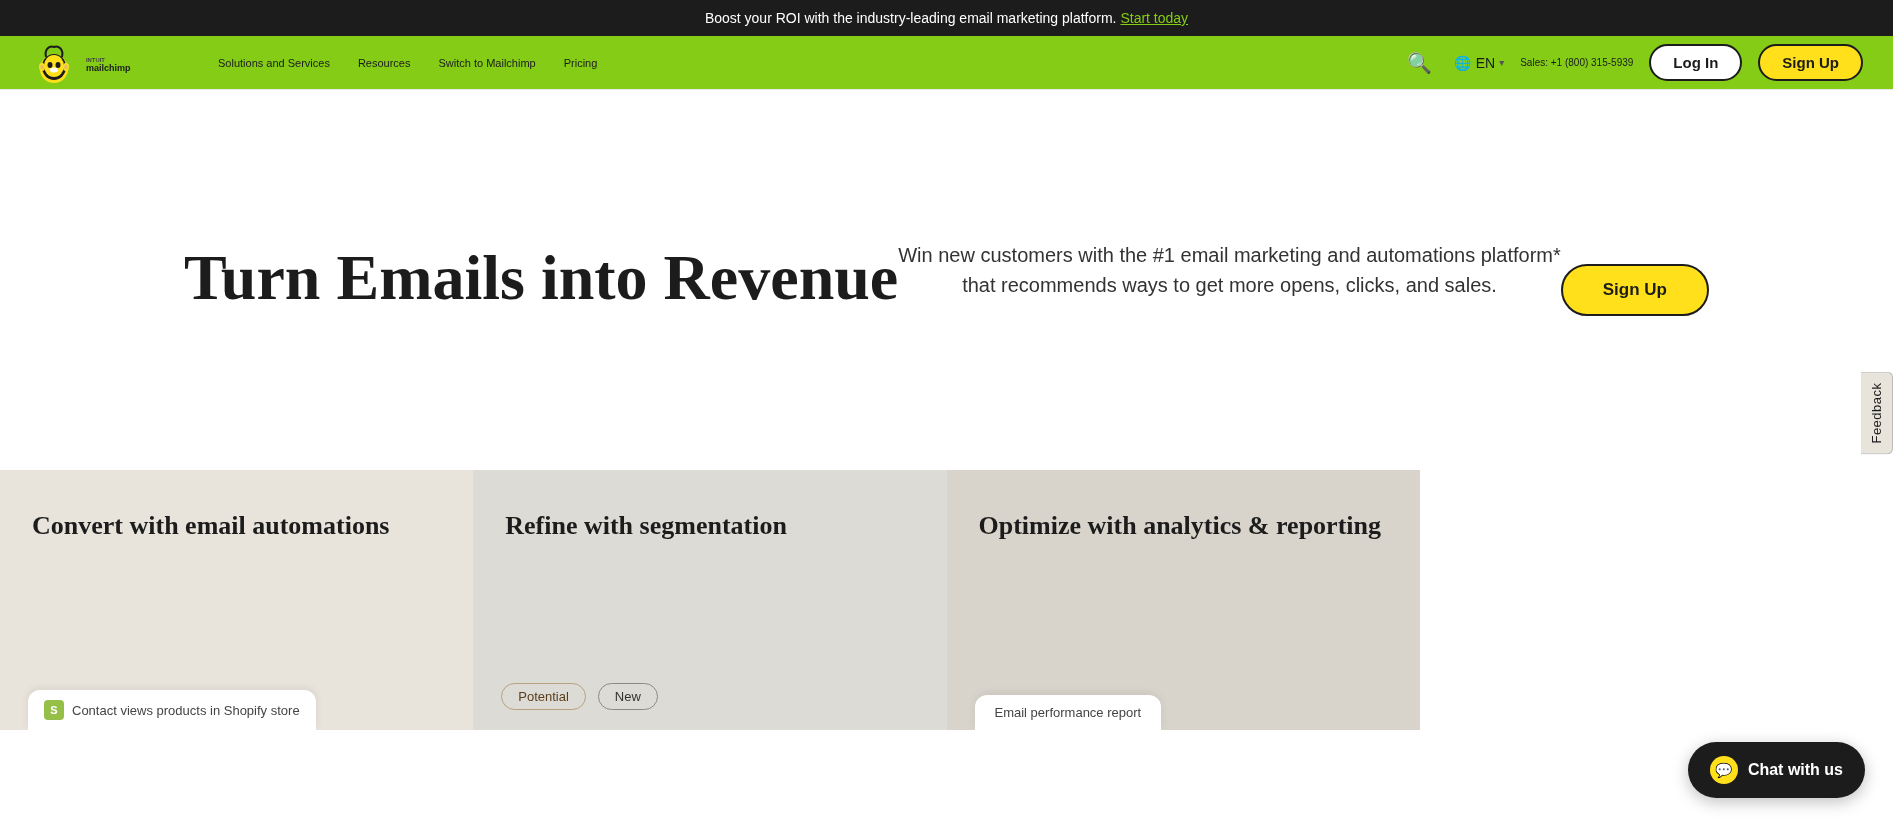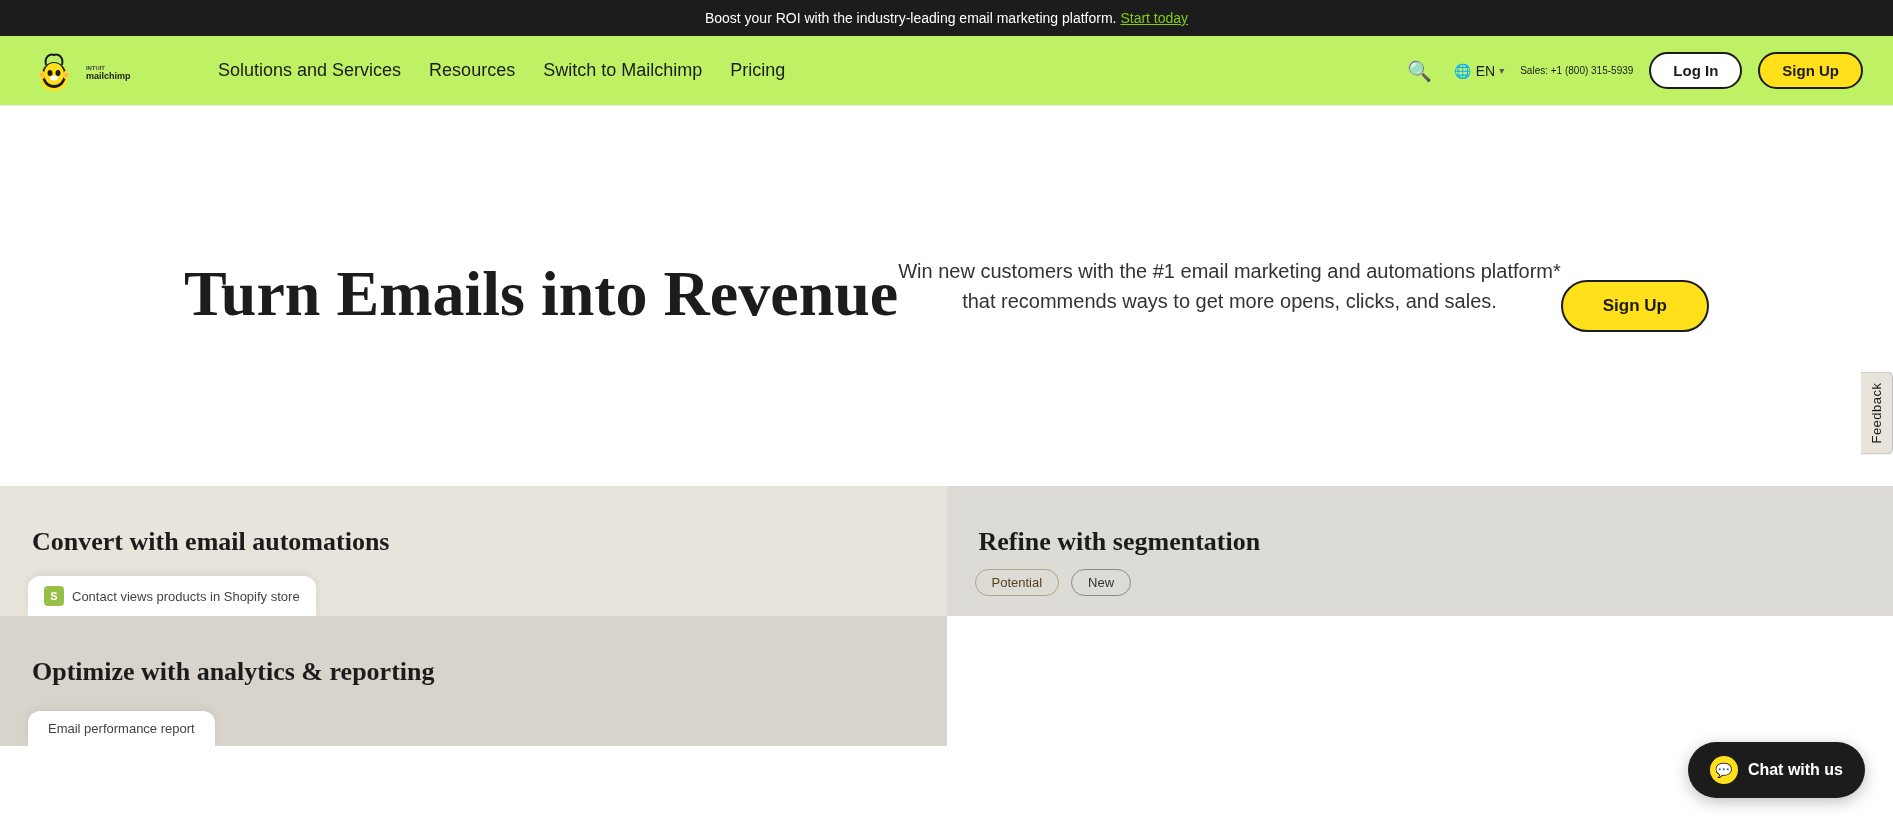--- a/index.html
+++ b/index.html
@@ -15,22 +15,22 @@
       font-family: Arial, sans-serif;
     }
     .top-banner a { color: #84cc16; text-decoration: underline; cursor: pointer; }
 
     
     .navbar {
       display: flex;
       align-items: center;
       justify-content: space-between;
       padding: 0 30px;
-      height: 70px;
-      background: #bef264;
+      height: 54px;
+      background: #84cc16;
       border-bottom: 1px solid #e8e8e8;
       position: sticky;
       top: 0;
       z-index: 100;
     }
     .navbar-left {
       display: flex;
       align-items: center;
       gap: 32px;
     }
@@ -49,21 +49,21 @@
       gap: 8px;
       list-style: none;
     }
     .nav-links li {
       position: relative;
     }
     .nav-links a {
       text-decoration: none;
       color: #1c1c1c;
       font-family: Arial, sans-serif;
-      font-size: 18px;
+      font-size: 11px;
       font-weight: 500;
       padding: 8px 10px;
       display: flex;
       align-items: center;
       gap: 4px;
       cursor: pointer;
     }
     .chevron {
       font-size: 10px;
       color: #555;
@@ -157,21 +157,21 @@
       font-family: Arial, sans-serif;
       font-size: 17px;
       font-weight: 700;
       cursor: pointer;
       color: #1c1c1c;
     }
 
     
     .features {
       display: grid;
-      grid-template-columns: repeat(2, 1fr);
+      grid-template-columns: repeat(4, 1fr);
       min-height: 260px;
       border-radius: 20px;
     }
     .feature-card {
       padding: 40px 32px 28px;
       position: relative;
       overflow: hidden;
     }
     .feature-card:nth-child(1) { background: #e8e4dc; }
     .feature-card:nth-child(2) { background: #dddbd5; }

